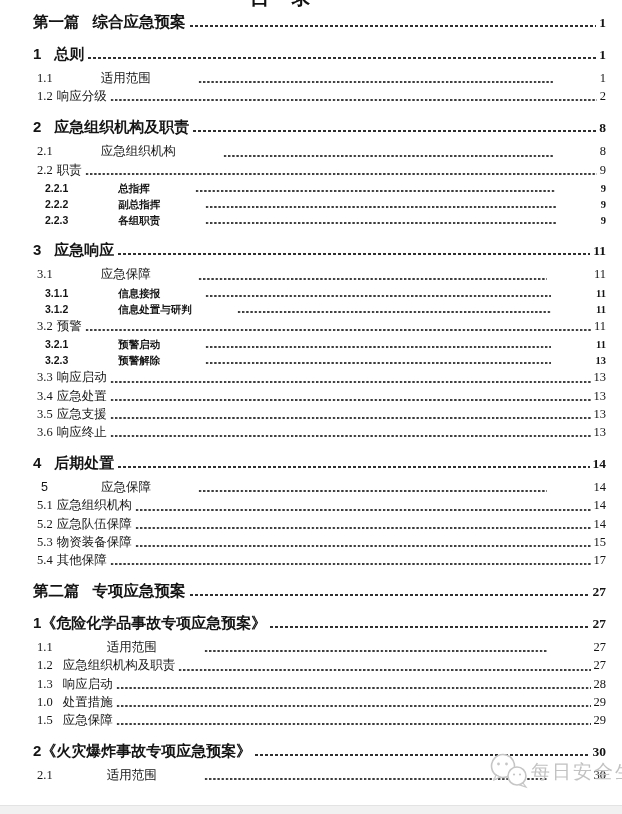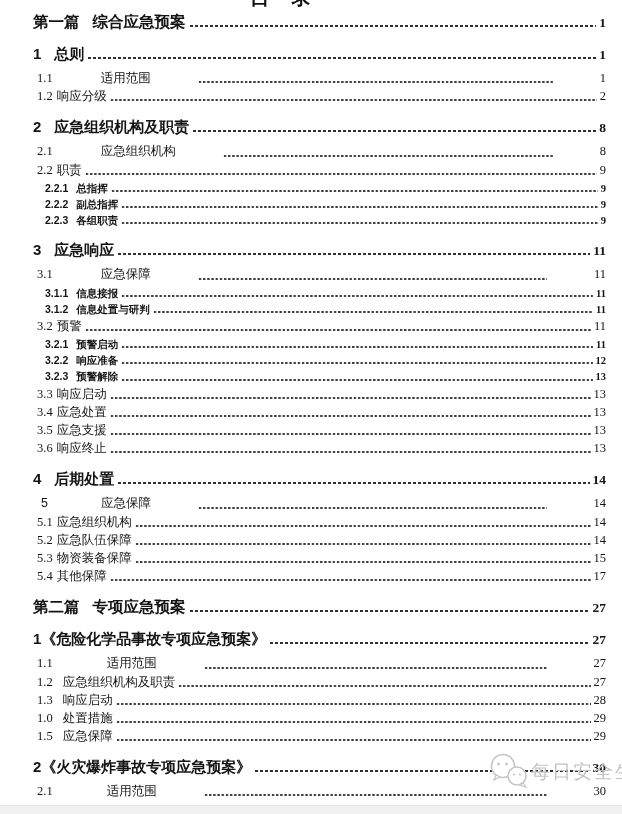--- a/index.html
+++ b/index.html
@@ -30,20 +30,21 @@
   .toc-row:first-child { margin-top:0; }
   .lv2 {
     font-size:12.5px; height:18.2px; line-height:18.2px;
     margin-left:4px;
   }
   .lv3 {
     font-family:"Liberation Sans","DejaVu Sans",sans-serif;
     font-weight:bold; font-size:10.5px;
     height:16.2px; line-height:16.2px;
     margin-left:12px;
+    gap:42px;
   }
   .lv1 + .lv2, .lv0 + .lv2 { margin-top:5px;gap:44px; }
   .lv2 + .lv3 { margin-top:1px; }
 
   .lv0 .num { margin-right:13px; }
   .lv1 .num { margin-right:13px; }
   .lv1.book .num { margin-right:0; }
   .lv2 .num { margin-right:4px; }
   .lv2.wide .num { margin-right:10px; }
   .lv2.sans { font-family:"Liberation Sans","DejaVu Sans",sans-serif; margin-left:8px; }
@@ -178,26 +179,20 @@
         <span class="num">3.2</span>
         <span class="label">预警</span>
         <span class="leader"></span>
         <span class="pagenum">11</span>
       </div>
       <div class="toc-row lv3">
         <span class="num">3.2.1</span>
         <span class="label">预警启动</span>
         <span class="leader"></span>
         <span class="pagenum">11</span>
-      </div>
-      <div class="toc-row lv3">
-        <span class="num">3.2.2</span>
-        <span class="label">响应准备</span>
-        <span class="leader"></span>
-        <span class="pagenum">12</span>
       </div>
       <div class="toc-row lv3">
         <span class="num">3.2.3</span>
         <span class="label">预警解除</span>
         <span class="leader"></span>
         <span class="pagenum">13</span>
       </div>
       <div class="toc-row lv2">
         <span class="num">3.3</span>
         <span class="label">响应启动</span>

